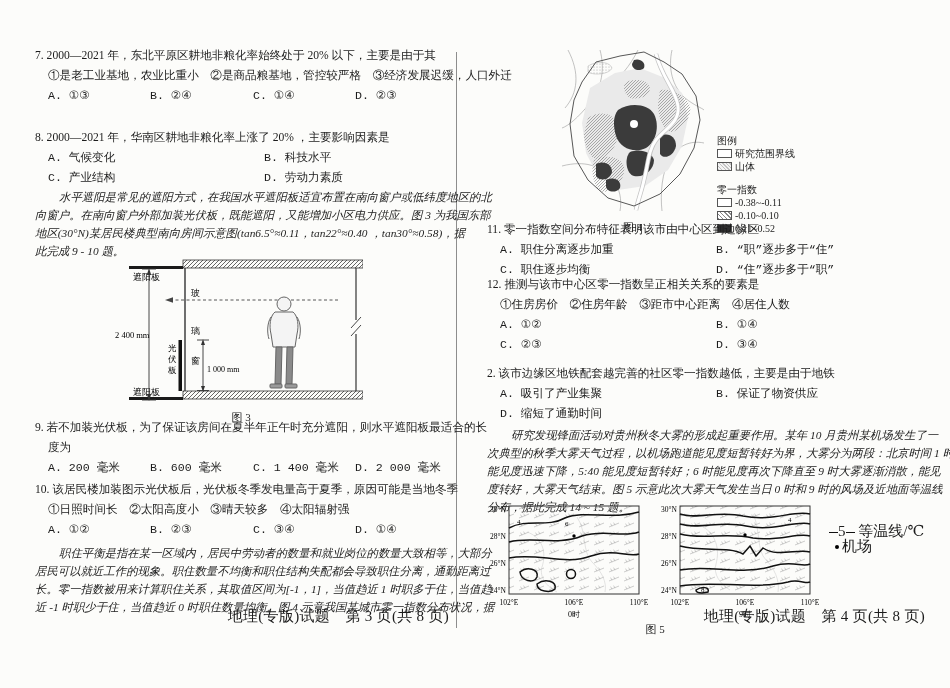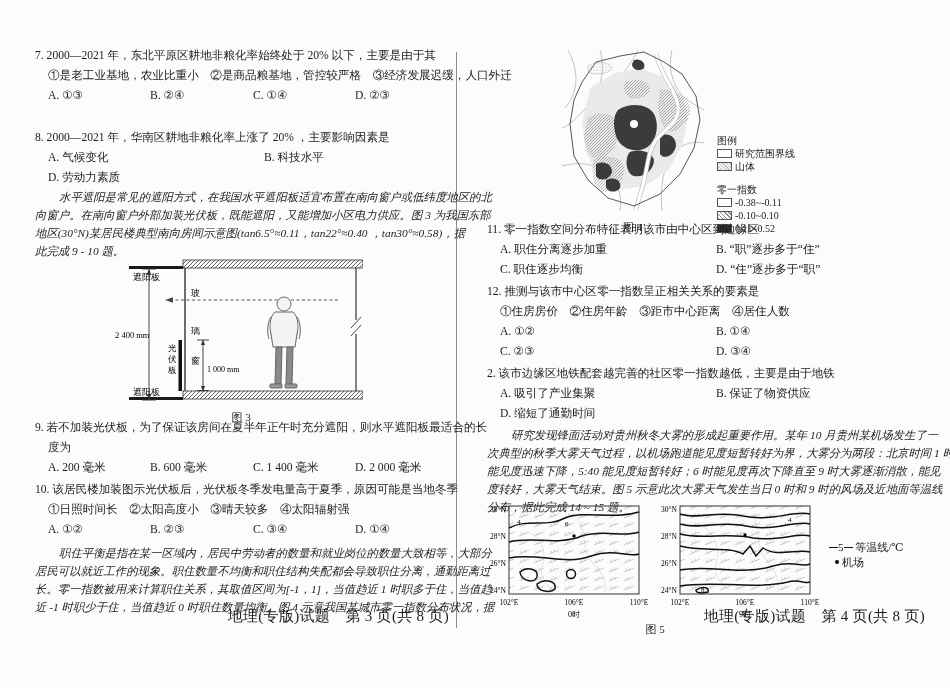--- a/index.html
+++ b/index.html
@@ -10,41 +10,41 @@
   #p4{left:487px;width:438px;}
   .divider{position:absolute;left:456px;top:52px;width:1px;height:576px;background:#8d8d8d;}
   .blk{position:absolute;left:0;right:0;}
   .q{font-size:11.6px;line-height:20px;}
   .qline{white-space:nowrap;}
   .indent{padding-left:13px;}
   .para{font-size:11.4px;line-height:18px;font-style:italic;}
   .para .qline.first{text-indent:24px;}
   .opts4{display:grid;grid-template-columns:102px 103px 102px auto;padding-left:13px;}
   .opts2{display:grid;grid-template-columns:216px auto;padding-left:13px;}
-  .opts4 span,.opts2 span{white-space:nowrap;}
+  .opts4 span,.opts2 span{white-space:nowrap;font-family:Liberation Mono, monospace;}
   .footer{position:absolute;top:607px;font-size:15px;letter-spacing:.3px;text-align:right;}
   #f3{left:35px;width:414px;}
   #f4{left:487px;width:438px;}
   .caption{text-align:center;font-size:11px;margin-top:2px;}
   
   #fig3{top:214px;left:78px;width:256px;}
   
   #fig4{top:8px;height:192px;}
   #fig4 .map{position:absolute;left:73px;top:0;}
   #fig4 .cap{position:absolute;left:73px;top:170px;width:145px;}
   .leg4{position:absolute;left:230px;top:86px;font-size:10px;line-height:13px;font-style:normal;}
   .leg4 .row{white-space:nowrap;}
   .sw{display:inline-block;width:13px;height:7px;border:1px solid #555;vertical-align:-1px;margin-right:3px;background:#fff;}
   .sw.hatch{background:repeating-linear-gradient(45deg,#8a8a8a 0 1px,#fff 1px 3px);}
   .sw.stip{background:repeating-linear-gradient(45deg,#c2c2c2 0 1px,#f3f3f3 1px 2.5px);}
   .sw.dark{background:#2e2e2e;}
   
   #fig5{top:462px;}
   .f5row{display:flex;align-items:flex-start;gap:6px;}
-  .f5legend{margin-top:38px;font-size:11px;line-height:15px;white-space:nowrap;}
+  .f5legend{margin-top:22px;font-size:15px;line-height:15px;white-space:nowrap;}
   .isoL{display:inline-block;width:9px;border-top:1.6px solid #111;vertical-align:3px;}
   .apdot{display:inline-block;width:4px;height:4px;border-radius:50%;background:#000;vertical-align:2px;margin:0 3px 0 6px;}
   #fig5 .caption{width:336px;}
   svg text{font-family:"Liberation Serif","DejaVu Serif",serif;}
 </style>
 </head>
 <body>
 
 <div class="divider"></div>
 
@@ -59,20 +59,21 @@
       <span>C. ①④</span>
       <span>D. ②③</span>
     </div>
   </div>
 
   <div class="blk q" style="top:88px">
     <div class="qline">8. 2000—2021 年，华南区耕地非粮化率上涨了 20% ，主要影响因素是</div>
     <div class="opts2">
       <span>A. 气候变化</span>
       <span>B. 科技水平</span>
+      <span>C. 产业结构</span>
       <span>D. 劳动力素质</span>
     </div>
   </div>
 
   <div class="blk para" style="top:148px">
     <div class="qline first">水平遮阳是常见的遮阳方式，在我国水平遮阳板适宜布置在南向窗户或低纬度地区的北</div>
     <div class="qline">向窗户。在南向窗户外部加装光伏板，既能遮阳，又能增加小区电力供应。图 3 为我国东部</div>
     <div class="qline">地区(30°N)某居民楼典型南向房间示意图(tan6.5°≈0.11，tan22°≈0.40 ，tan30°≈0.58)，据</div>
     <div class="qline">此完成 9 - 10 题。</div>
   </div>
@@ -233,21 +234,21 @@
   <div class="blk q" style="top:180px">
     <div class="qline">11. 零一指数空间分布特征表明该市由中心区到边缘区</div>
     <div class="opts2">
       <span>A. 职住分离逐步加重</span>
       <span>B. “职”逐步多于“住”</span>
       <span>C. 职住逐步均衡</span>
       <span>D. “住”逐步多于“职”</span>
     </div>
   </div>
 
-  <div class="blk q" style="top:242px">
+  <div class="blk q" style="top:235px">
     <div class="qline">12. 推测与该市中心区零一指数呈正相关关系的要素是</div>
     <div class="qline indent">①住房房价　②住房年龄　③距市中心距离　④居住人数</div>
     <div class="opts2">
       <span>A. ①②</span>
       <span>B. ①④</span>
       <span>C. ②③</span>
       <span>D. ③④</span>
     </div>
   </div>
 

